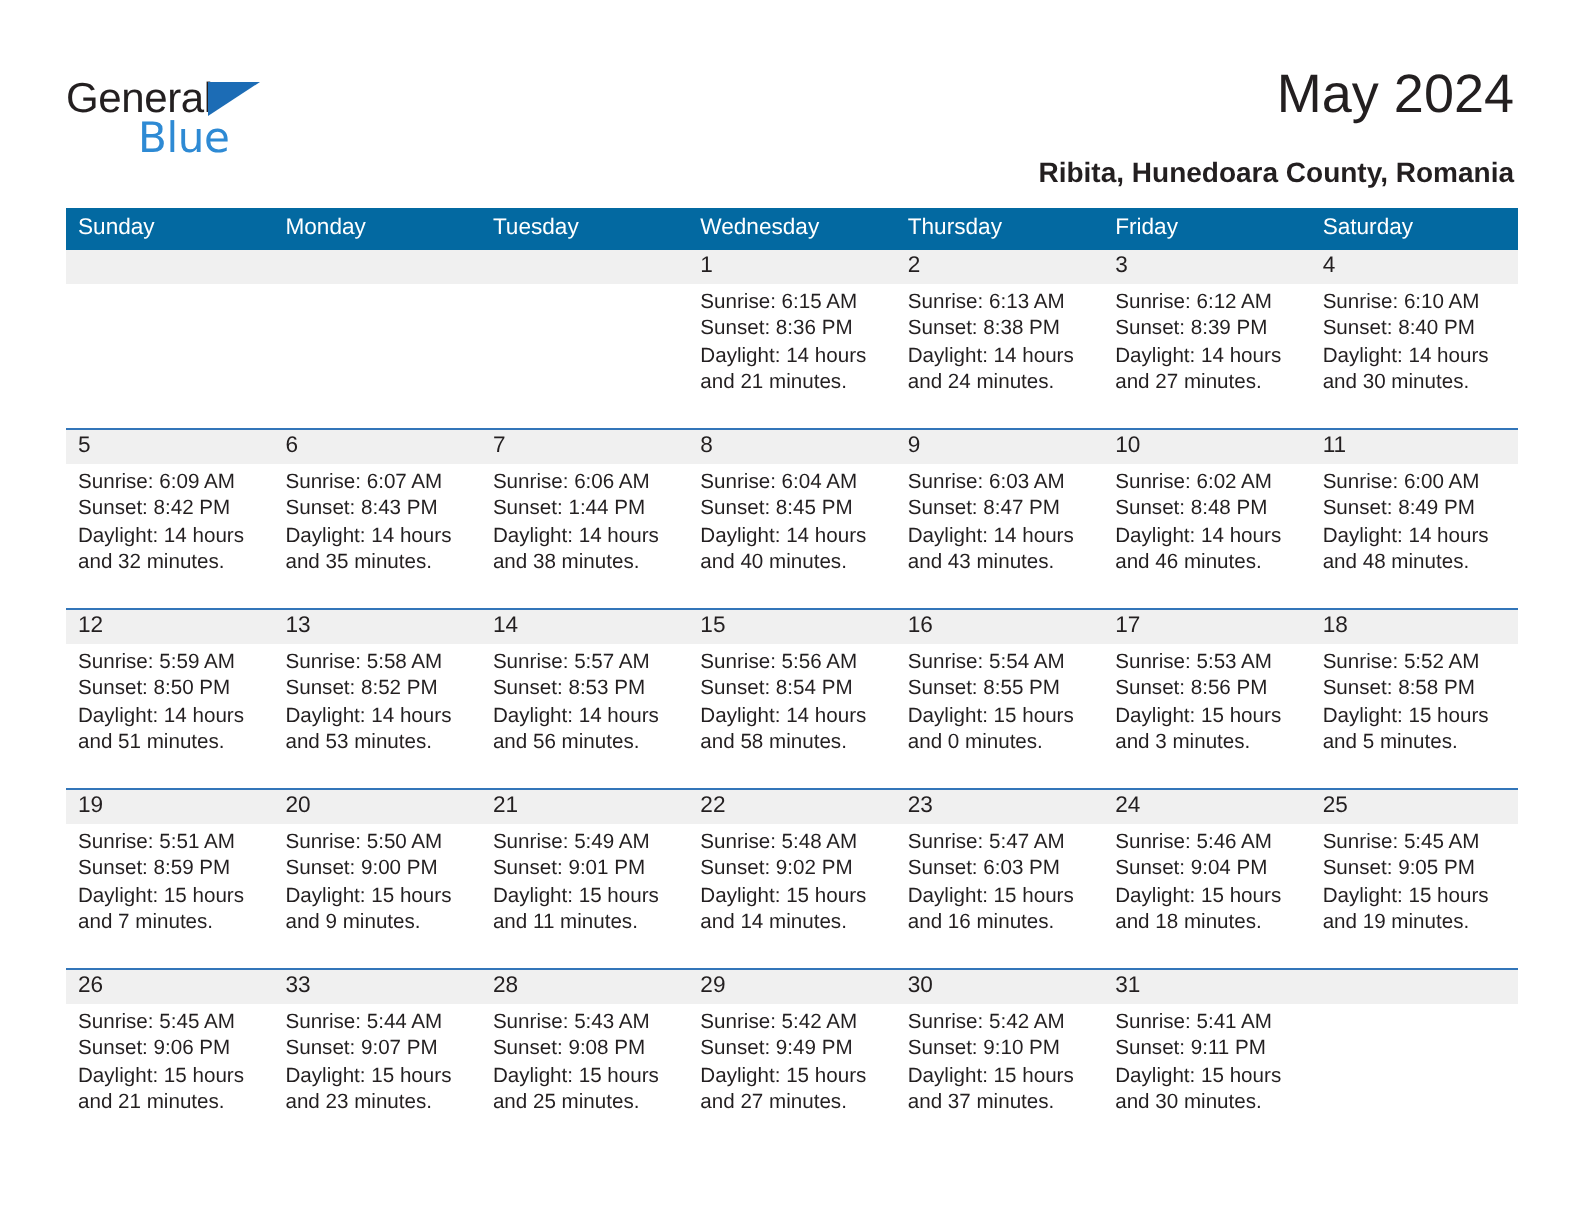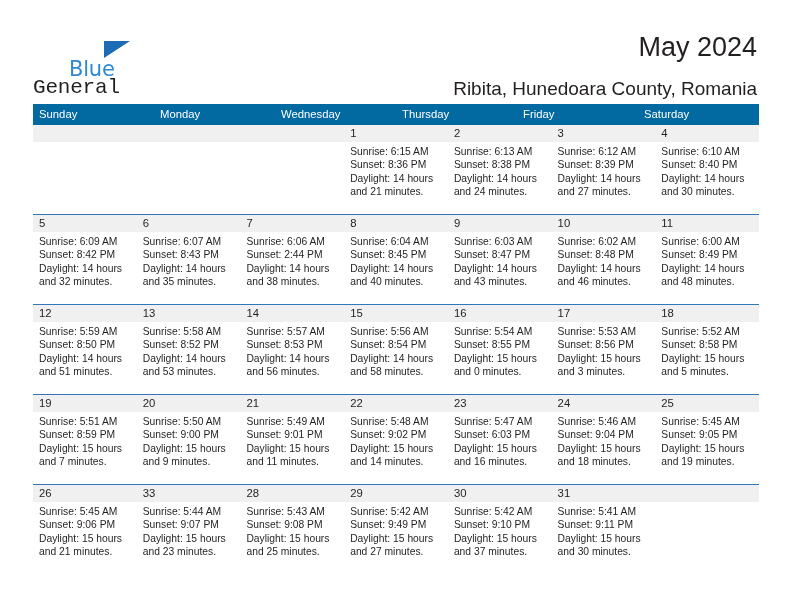--- a/index.html
+++ b/index.html
@@ -37,23 +37,22 @@
     height: 46px;
   }
   .logo-general {
     position: absolute;
     left: 0;
     top: 0;
     font-size: 21px;
     letter-spacing: -0.2px;
     color: #231f20;
     line-height: 23px;
-    font-family: Liberation Mono, monospace;
+    font-family: Liberation Sans, sans-serif;
     font-weight: 400;
-    margin-top: 38px;
   }
   .logo-tri {
     position: absolute;
     left: 71px;
     top: 3px;
     width: 0;
     height: 0;
     border-left: 26px solid #1c6cb5;
     border-bottom: 17px solid transparent;
   }
@@ -77,23 +76,23 @@
     color: #231f20;
     font-weight: 400;
     text-align: right;
     white-space: nowrap;
     margin-left: 44px;
   }
   .subtitle {
     position: absolute;
     right: 35px;
     top: 78px;
-    font-size: 19px;
+    font-size: 14px;
     color: #231f20;
-    font-weight: 400;
+    font-weight: 700;
     text-align: right;
     white-space: nowrap;
   }
 
   
   .calendar {
     position: absolute;
     left: 33px;
     top: 104px;
     width: 726px;
@@ -173,20 +172,21 @@
 
     <div class="title">May 2024</div>
     <div class="subtitle">Ribita, Hunedoara County, Romania</div>
   </div>
 
   <div class="calendar">
 
     <div class="weekdays">
       <div class="weekday">Sunday</div>
       <div class="weekday">Monday</div>
+      <div class="weekday">Tuesday</div>
       <div class="weekday">Wednesday</div>
       <div class="weekday">Thursday</div>
       <div class="weekday">Friday</div>
       <div class="weekday">Saturday</div>
     </div>
 
     <div id="weeks-container">
         <div class="week first">
           <div class="day empty">
             <div class="day-num-band">
@@ -288,21 +288,21 @@
               <div class="day-line">Daylight: 14 hours</div>
               <div class="day-line">and 35 minutes.</div>
             </div>
           </div>
           <div class="day">
             <div class="day-num-band">
               <span class="day-num">7</span>
             </div>
             <div class="day-body">
               <div class="day-line">Sunrise: 6:06 AM</div>
-              <div class="day-line">Sunset: 2:44 PM</div>
+              <div class="day-line">Sunset: 1:44 PM</div>
               <div class="day-line">Daylight: 14 hours</div>
               <div class="day-line">and 38 minutes.</div>
             </div>
           </div>
           <div class="day">
             <div class="day-num-band">
               <span class="day-num">8</span>
             </div>
             <div class="day-body">
               <div class="day-line">Sunrise: 6:04 AM</div>

